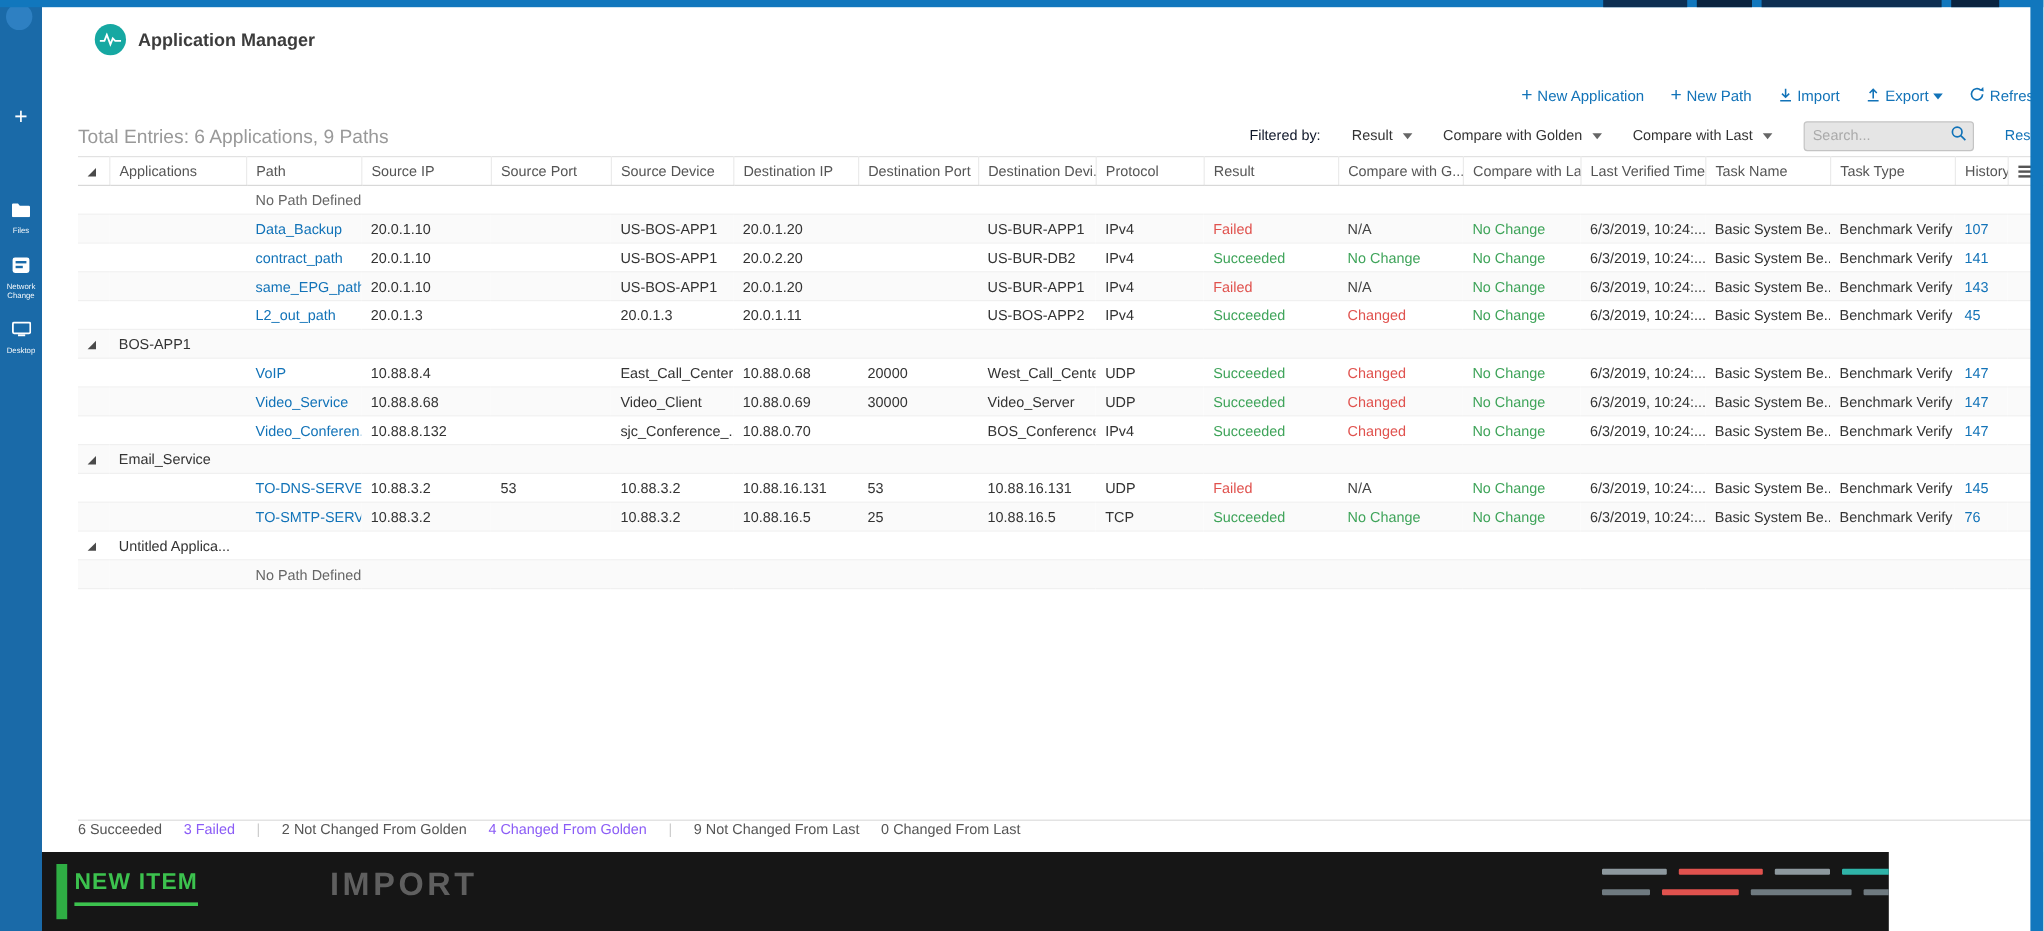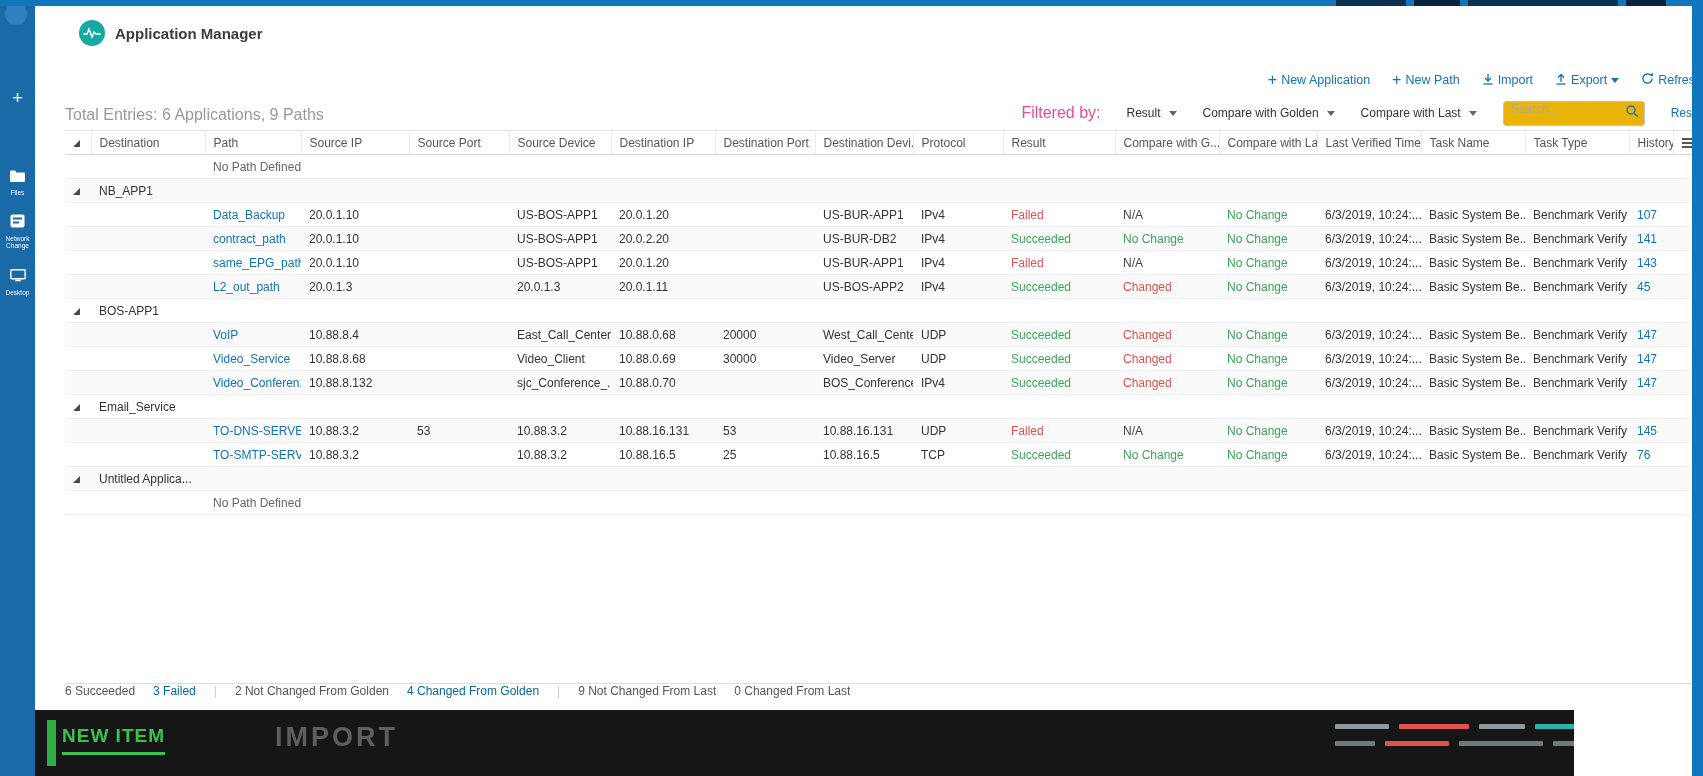--- a/index.html
+++ b/index.html
@@ -25,25 +25,25 @@
   .app-header{position:absolute;left:28px;top:14px;display:flex;align-items:center;gap:10px}
   .app-icon{width:26px;height:26px;border-radius:50%;background:#16a8a2;display:flex;align-items:center;justify-content:center}
   .app-title{font-size:15px;font-weight:bold;color:#3c3c3c}
 
   .toolbar{position:absolute;right:6px;top:66px;display:flex;align-items:center;gap:22px}
   .tool-link{color:#1273b8;font-size:12.5px;display:flex;align-items:center;gap:4px}
   .plus-glyph{font-size:16px;line-height:12px;font-weight:400}
 
   .total-entries{position:absolute;left:14px;top:100px;font-size:16px;color:#999}
   .filter-row{position:absolute;right:6px;top:94px;height:26px;display:flex;align-items:center;gap:26px}
-  .filtered-by{font-size:16px;color:#ec4899}
+  .filtered-by{font-size:12px;color:#0f172a}
   .dropdown{display:flex;align-items:center;gap:8px;font-size:12px;color:#333}
   .caret{width:0;height:0;border-left:4px solid transparent;border-right:4px solid transparent;border-top:5px solid #666}
   .caret.blue{border-top-color:#1273b8}
-  .search-box{display:flex;align-items:flex-start;width:142px;height:25px;border:1px solid #c4c4c4;border-radius:3px;background:#eab308}
+  .search-box{display:flex;align-items:center;width:142px;height:25px;border:1px solid #c4c4c4;border-radius:3px;background:#e5e5e5}
   .search-box input{flex:1;border:none;outline:none;font-size:12px;color:#444;padding:0 7px;min-width:0;font-family:inherit;background:transparent}
   .search-box input::placeholder{color:#aaa}
   .search-btn{width:24px;height:22px;display:flex;align-items:center;justify-content:center}
   .reset-link{font-size:12px;color:#1273b8}
 
   
   .grid{position:absolute;left:14px;top:124px;width:1638px;height:554px;border-bottom:1px solid #ddd;overflow:hidden}
   table{width:1638px;table-layout:fixed;border-collapse:collapse;font-size:12px}
   col.c0{width:26px}col.c1{width:114px}col.c2{width:96px}col.c3{width:108px}col.c4{width:100px}
   col.c5{width:102px}col.c6{width:104px}col.c7{width:100px}col.c8{width:98px}col.c9{width:90px}
@@ -55,21 +55,21 @@
   tbody tr:nth-child(even){background:#fafafa}
   .link{color:#1273b8}
   .expander{display:inline-block;width:0;height:0;border-bottom:7px solid #4a4a4a;border-left:7px solid transparent}
   .nopath-text{color:#666}
   .menu-icon{width:13px;height:10px;border-top:2px solid #555;border-bottom:2px solid #555;position:relative}
   .menu-icon:after{content:"";position:absolute;left:0;top:2px;width:100%;height:2px;background:#555}
 
   
   .footer{position:absolute;left:14px;top:678px;display:flex;align-items:center;gap:18px;font-size:12px}
   .f-default{color:#555}
-  .f-red{color:#0369a1}
+  .f-red{color:#8b5cf6}
   .f-sep{color:#ccc}
 
   
   .bottom-window{position:absolute;left:35px;top:710px;width:1539px;height:66px;background:#161616;z-index:5;overflow:hidden}
   .bw-green-block{position:absolute;left:12px;top:10px;width:9px;height:46px;background:#2fae44}
   .bw-newitem{position:absolute;left:27px;top:15px;font-size:19px;font-weight:bold;color:#3cc24e;border-bottom:3px solid #3cc24e;padding-bottom:5px;letter-spacing:1px}
   .bw-import{position:absolute;left:240px;top:12px;font-size:27px;font-weight:bold;color:#5f5f5f;letter-spacing:3px}
   .bw-frag{position:absolute;left:1300px;top:14px;width:330px}
   .bw-frag .row{display:flex;gap:10px;margin-bottom:12px}
   .dash{height:5px;border-radius:1px}
@@ -221,21 +221,21 @@
           <col class="c12">
             <col class="c13">
             <col class="c14">
             <col class="c15">
             <col class="c16">
             <col class="c17">
         </colgroup>
         <thead>
           <tr data-interactable="false">
             <th data-interactable="true"><div class="expander" data-interactable="true"></div></th>
-            <th data-interactable="true">Destination</th>
+            <th data-interactable="true">Applications</th>
             <th data-interactable="true">Path</th>
             <th data-interactable="true">Source IP</th>
             <th data-interactable="true">Source Port</th>
             <th data-interactable="true">Source Device</th>
             <th data-interactable="true">Destination IP</th>
             <th data-interactable="true">Destination Port</th>
             <th data-interactable="true">Destination Devi...</th>
             <th data-interactable="true">Protocol</th>
             <th data-interactable="true">Result</th>
             <th data-interactable="true">Compare with G...</th>
@@ -249,24 +249,20 @@
               </th>
           </tr>
         </thead>
         <tbody>
             <tr data-interactable="false">
               <td data-interactable="false"></td>
               <td data-interactable="false"></td>
               <td data-interactable="false" class="nopath-text" colspan="16">No Path Defined</td>
             </tr>
             <tr data-interactable="false">
-              <td data-interactable="true"><div data-interactable="true" class="expander"></div></td>
-              <td data-interactable="false" colspan="17">NB_APP1</td>
-            </tr>
-            <tr data-interactable="false">
               <td data-interactable="false"></td>
               <td data-interactable="false"></td>
               <td data-interactable="false"><span data-interactable="true" class="link">Data_Backup</span></td>
               <td data-interactable="false">20.0.1.10</td>
               <td data-interactable="false"></td>
               <td data-interactable="false">US-BOS-APP1</td>
               <td data-interactable="false">20.0.1.20</td>
               <td data-interactable="false"></td>
               <td data-interactable="false">US-BUR-APP1</td>
               <td data-interactable="false">IPv4</td>

